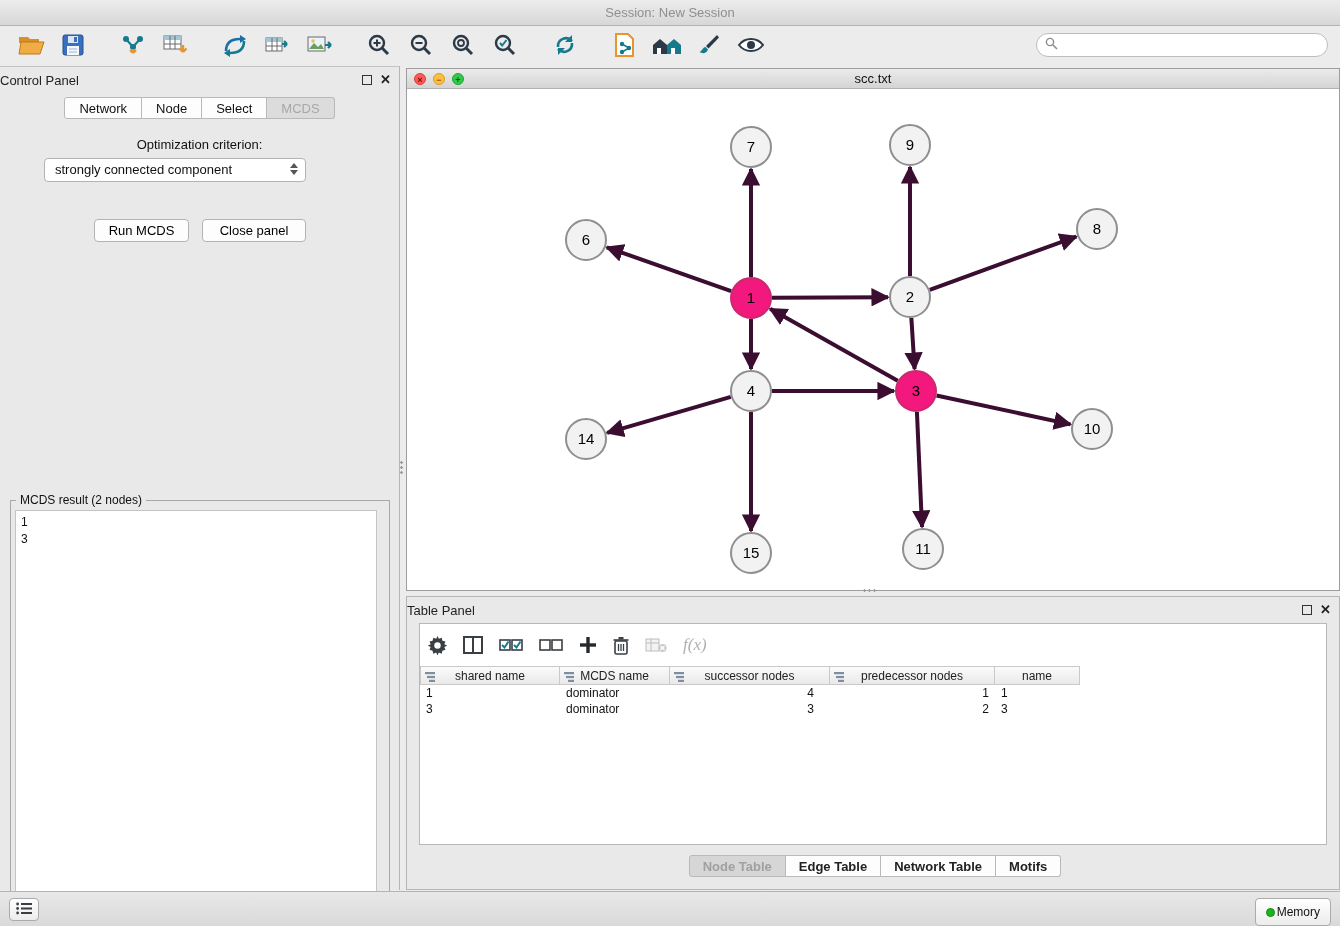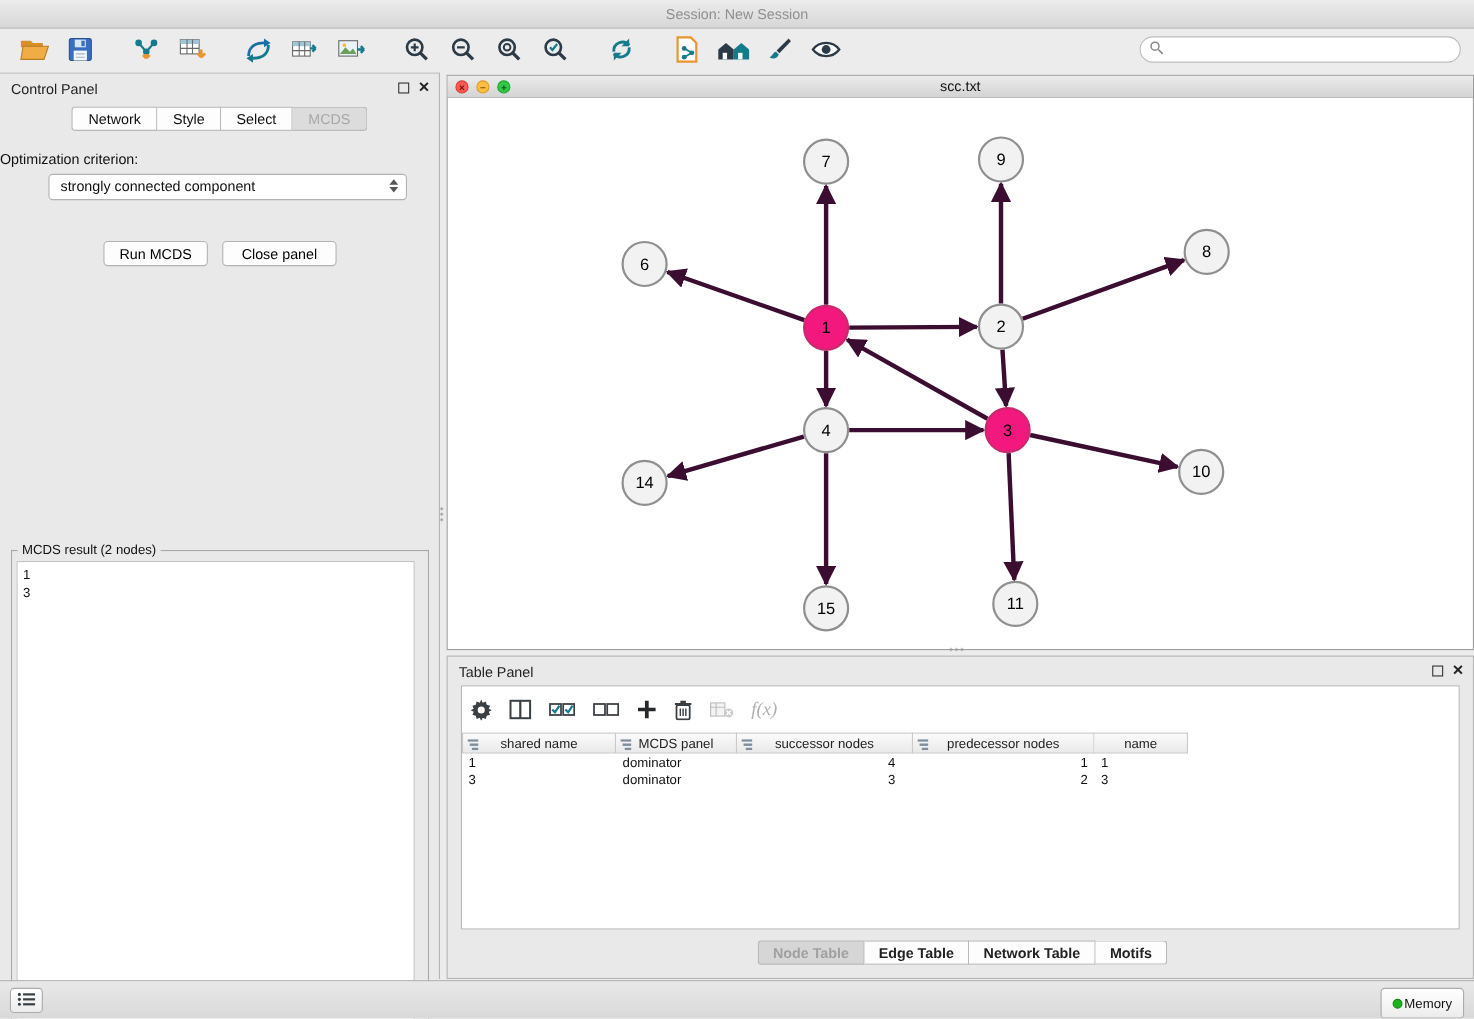--- a/index.html
+++ b/index.html
@@ -30,35 +30,35 @@
     position:absolute; right:12px; top:6px; width:292px; height:24px;
     background:#fff; border:1px solid #bdbdbd; border-radius:13px;
     display:flex; align-items:center; padding-left:8px;
   }
   .search-input { border:none; outline:none; background:transparent; flex:1; font-size:12px; font-family:"Liberation Sans",sans-serif; }
   
   .control-panel {
     position:absolute; left:0; top:66px; width:400px; height:824px;
     background:#e9e9e9; border-top:1px solid #c2c2c2; border-right:1px solid #b5b5b5;
   }
-  .panel-head { position:relative; height:28px; line-height:28px; padding-left:10px; font-size:13px; color:#222; }
+  .panel-head { position:relative; height:28px; line-height:28px; font-size:13px; color:#222; }
   .panel-controls { position:absolute; right:8px; top:7px; display:flex; gap:8px; align-items:center; }
   .float-box { width:10px; height:10px; border:1.5px solid #333; display:inline-block; }
   .close-x { font-size:13px; font-weight:bold; color:#222; line-height:12px; }
   .cp-tabs { position:absolute; top:30px; left:0; right:0; height:23px; display:flex; justify-content:center; }
   .tab {
     padding:0 14px; height:22px; line-height:21px; font-size:13px;
     background:#fdfdfd; border:1px solid #b9b9b9; border-left:none; color:#111;
   }
   .tab:first-child { border-left:1px solid #b9b9b9; border-radius:3px 0 0 3px; }
   .tab:last-child { border-radius:0 3px 3px 0; }
   .tab.active { background:#dcdcdc; color:#a8a8a8; }
-  .opt-label { position:absolute; top:70px; left:0; right:0; text-align:left; font-size:13px; }
+  .opt-label { position:absolute; top:70px; left:0; right:0; text-align:center; font-size:13px; }
   .dropdown {
-    position:absolute; top:91px; left:44px; width:326px; height:24px;
+    position:absolute; top:91px; left:44px; width:262px; height:24px;
     background:#fff; border:1px solid #b3b3b3; border-radius:4px;
     line-height:22px; padding-left:10px; font-size:13px;
   }
   .dd-arrows { position:absolute; right:7px; top:4px; display:flex; flex-direction:column; gap:2px; }
   .dd-arrows i { width:0; height:0; border-left:4px solid transparent; border-right:4px solid transparent; display:block; }
   .dd-up { border-bottom:5px solid #555; }
   .dd-down { border-top:5px solid #555; }
   .cp-btn {
     position:absolute; top:125px; height:23px; background:#fdfdfd;
     border:1px solid #b3b3b3; border-radius:4px; font-size:13px;
@@ -337,21 +337,21 @@
 <div class="control-panel">
   <div class="panel-head">
     <span>Control Panel</span>
     <span class="panel-controls">
       <span class="float-box"></span>
       <span class="close-x">✕</span>
     </span>
   </div>
   <div class="cp-tabs">
     <div class="tab">Network</div>
-    <div class="tab">Style</div>
+    <div class="tab">Node</div>
     <div class="tab">Select</div>
     <div class="tab active">MCDS</div>
   </div>
   <div class="opt-label">Optimization criterion:</div>
   <div class="dropdown">
     <span>strongly connected component</span>
     <span class="dd-arrows">
         <i class="dd-up"></i>
         <i class="dd-down"></i>
       </span>
@@ -520,21 +520,21 @@
               <rect x="4" y="7.8" width="6" height="2.2" fill="#7d8f9e"></rect>
             </svg></span>
         <span>shared name</span>
       </div>
       <div class="th" style="width:110px">
         <span class="sort-ic"><svg width="10" height="10" viewBox="0 0 10 10">
               <rect x="0" y="0" width="10" height="2.2" fill="#7d8f9e"></rect>
               <rect x="2" y="3.9" width="8" height="2.2" fill="#7d8f9e"></rect>
               <rect x="4" y="7.8" width="6" height="2.2" fill="#7d8f9e"></rect>
             </svg></span>
-        <span>MCDS panel</span>
+        <span>MCDS name</span>
       </div>
       <div class="th" style="width:160px">
         <span class="sort-ic"><svg width="10" height="10" viewBox="0 0 10 10">
               <rect x="0" y="0" width="10" height="2.2" fill="#7d8f9e"></rect>
               <rect x="2" y="3.9" width="8" height="2.2" fill="#7d8f9e"></rect>
               <rect x="4" y="7.8" width="6" height="2.2" fill="#7d8f9e"></rect>
             </svg></span>
         <span>successor nodes</span>
       </div>
       <div class="th" style="width:165px">

